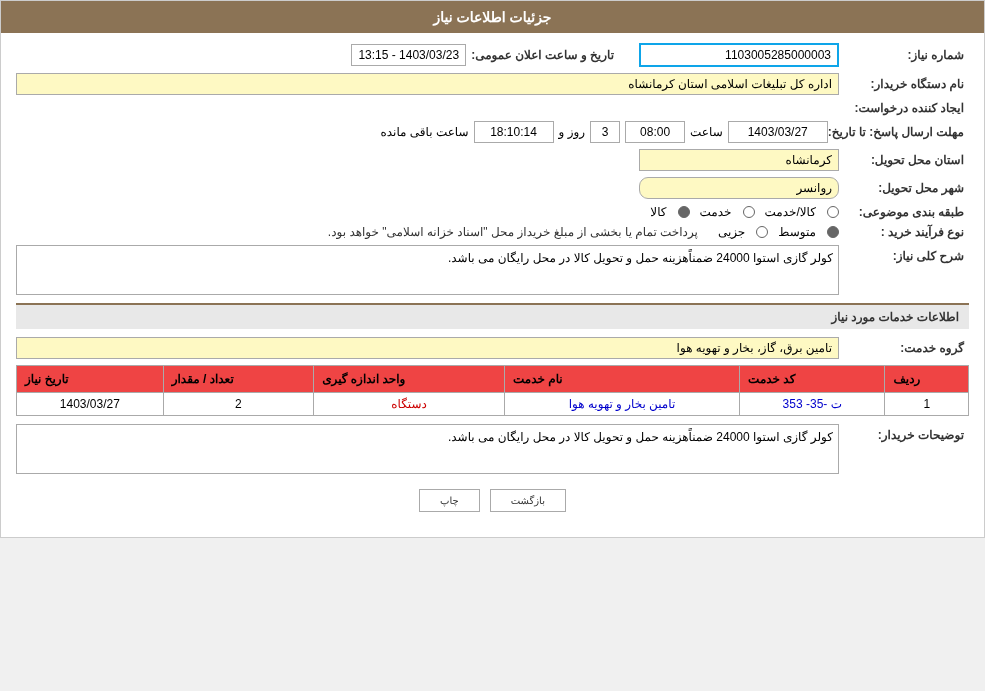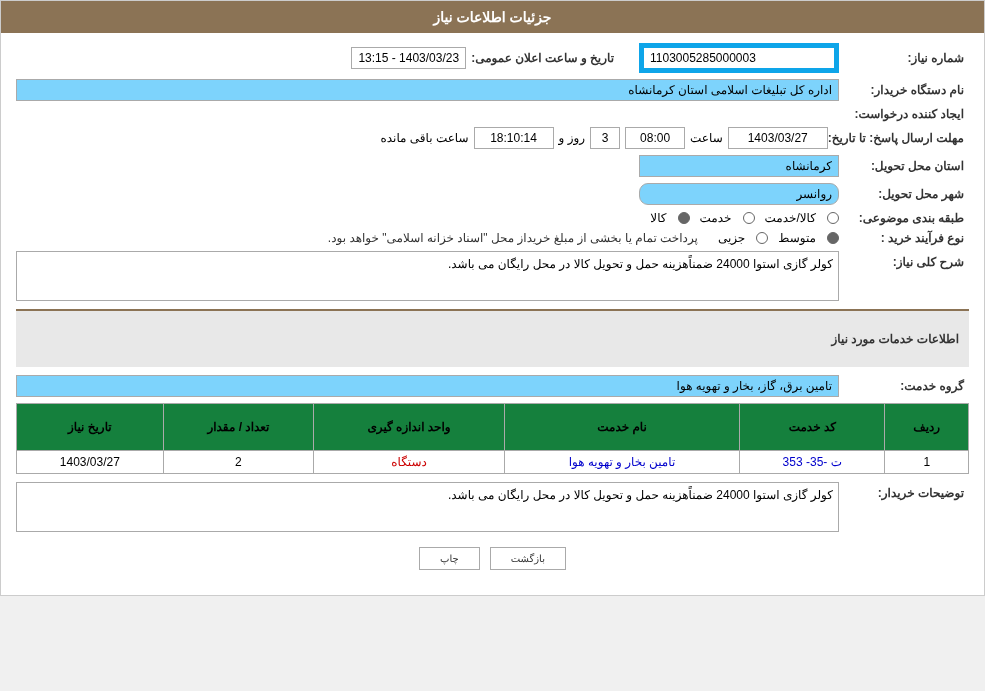--- a/index.html
+++ b/index.html
@@ -33,65 +33,65 @@
     }
     .label {
       color: #333;
       font-weight: bold;
       min-width: 130px;
       text-align: right;
       padding-right: 5px;
     }
     .value-box {
       border: 1px solid #aaa;
-      background: #7dd3fc;
+      background: #fef9c3;
       padding: 3px 6px;
       min-height: 22px;
       min-width: 200px;
     }
     .value-box-wide {
       flex: 1;
     }
     .id-box {
-      border: 5px solid #0ea5e9;
+      border: 2px solid #0ea5e9;
       background: #fff;
       padding: 3px 6px;
       min-width: 200px;
-      text-align: left;
+      text-align: right;
     }
     .small-box {
       border: 1px solid #aaa;
       background: #fff;
       padding: 3px 6px;
       text-align: center;
     }
     .link-blue {
       color: #0066cc;
       text-decoration: underline;
       cursor: pointer;
     }
     .section-header {
       background: #e8e8e8;
       border-top: 2px solid #8B7355;
       color: #333;
       font-weight: bold;
-      padding: 21px 10px;
+      padding: 5px 10px;
       margin: 8px 0;
       text-align: right;
     }
     .table-section {
       width: 100%;
       border-collapse: collapse;
       margin-bottom: 8px;
     }
     .table-section th {
-      background: #15803d;
-      border: 1px solid #aaa;
-      padding: 16px 8px;
-      text-align: center;
+      background: #ef4444;
+      border: 1px solid #aaa;
+      padding: 6px 8px;
+      text-align: left;
       font-weight: bold;
     }
     .table-section td {
       border: 1px solid #aaa;
       padding: 4px 8px;
       text-align: center;
       background: #fff;
     }
     .table-section td.red { color: #cc0000; }
     .table-section td.blue { color: #0000cc; }

